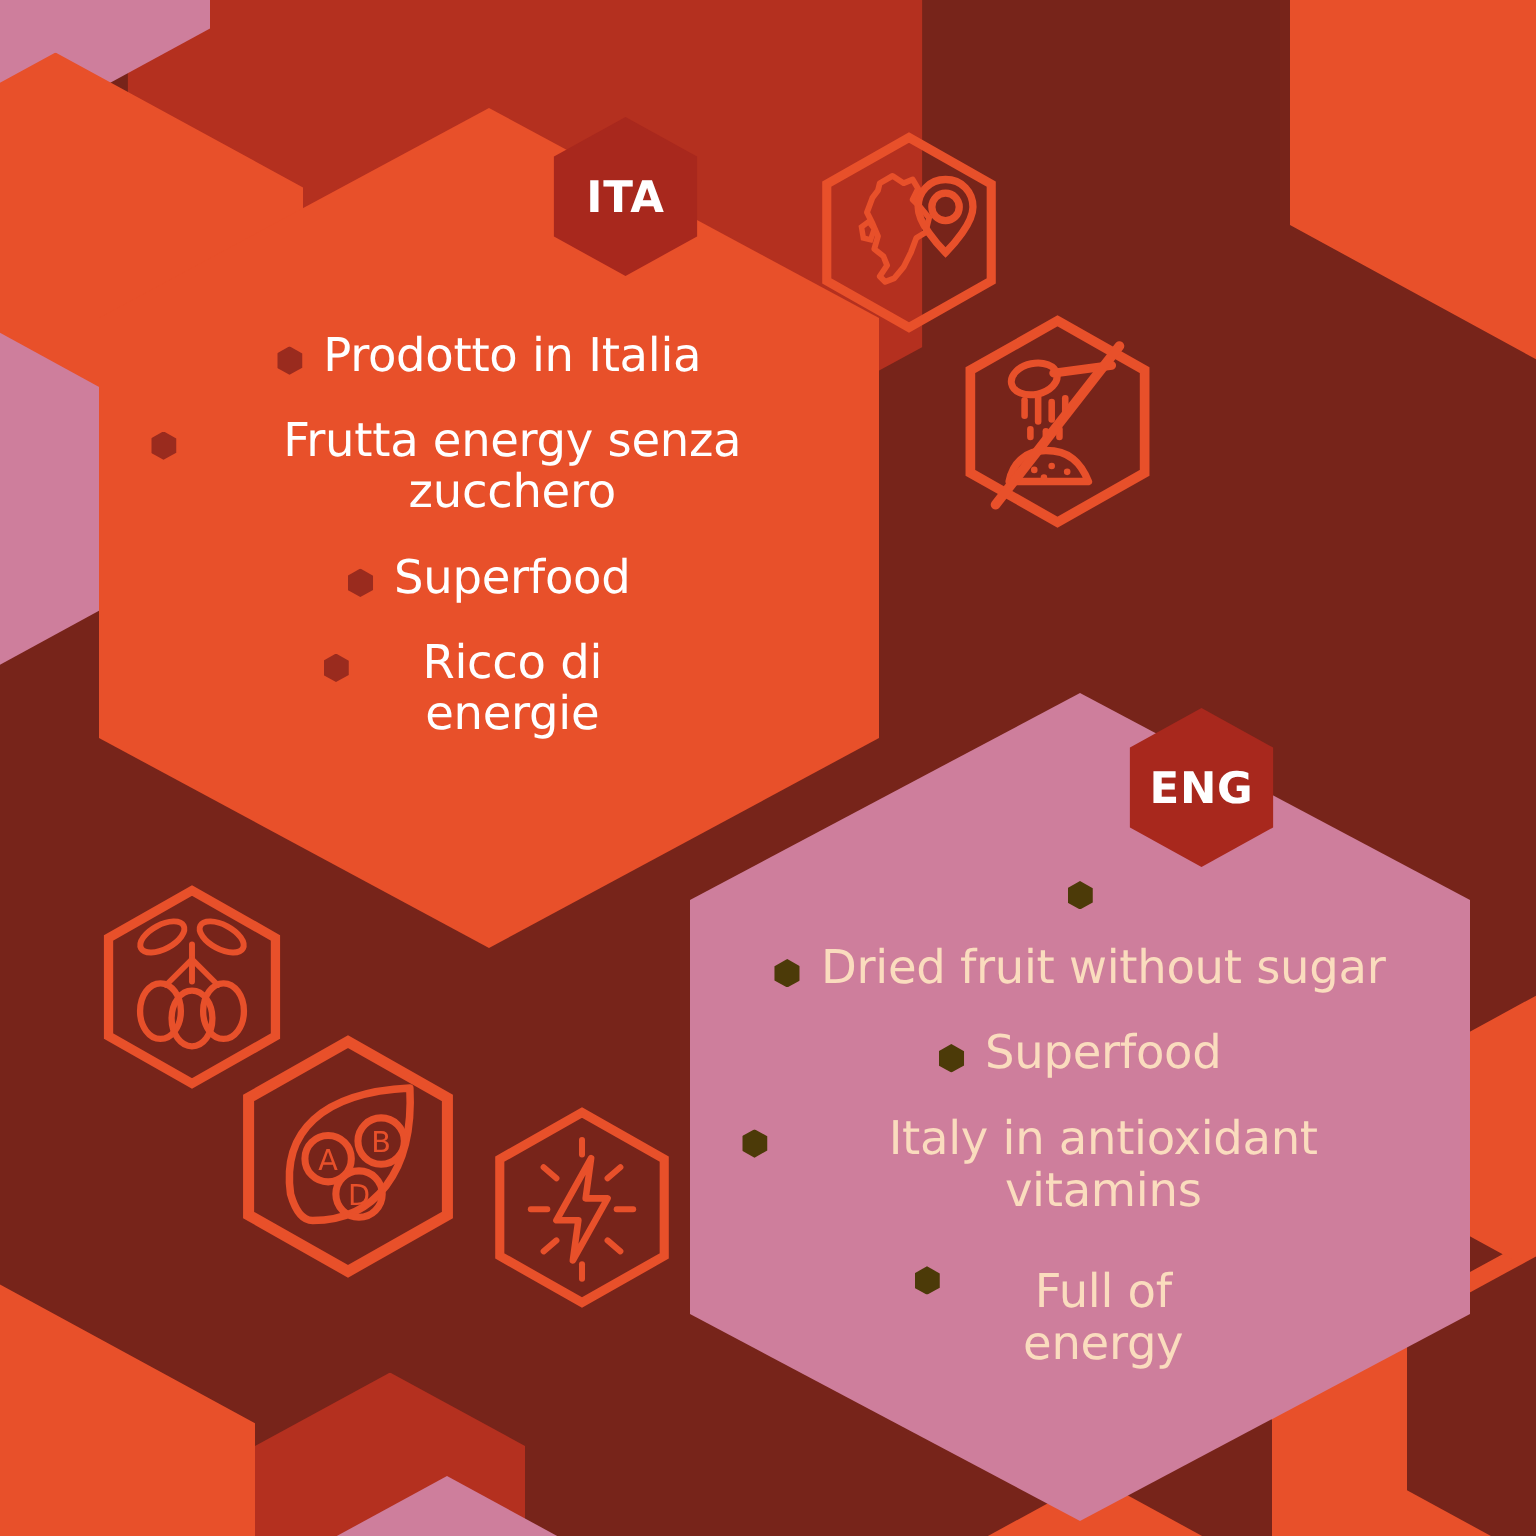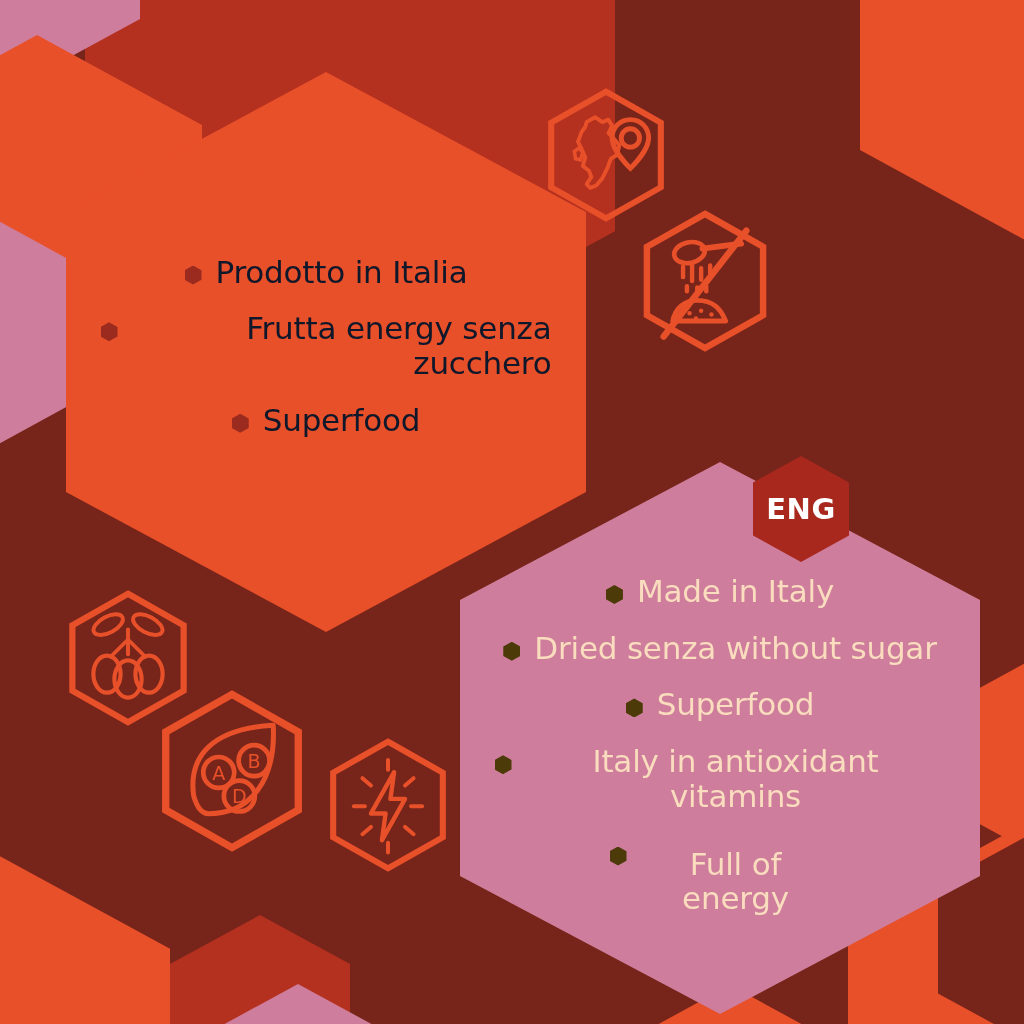--- a/index.html
+++ b/index.html
@@ -67,36 +67,36 @@
   }
   #ita-panel .bullet{background:#9A2B1E;}
   #eng-panel .bullet{background:#4C3A08;}
   .btext{
     font-size:31px;line-height:1.12;
     font-weight:500;
     text-align:center;
     letter-spacing:-0.2px;
     max-width:420px;
   }
-  #ita-panel .btext{color:#0f172a;text-align:right;}
+  #ita-panel .btext{color:#ffffff;}
   #eng-panel .btext{color:#FADCBE;}
 
   
   .badge{
     position:absolute;
     width:96px;height:106px;
     background:#A8281D;
     clip-path:polygon(50% 0%,100% 25%,100% 75%,50% 100%,0% 75%,0% 25%);
     display:flex;align-items:center;justify-content:center;
   }
   .badge span{
     color:#FFFFFF;font-size:29px;font-weight:bold;letter-spacing:0.5px;
   }
   #ita-badge{left:369px;top:78px;}
-  #eng-badge{left:753px;top:456px;}
+  #eng-badge{left:753px;top:472px;}
 
   
   .icon-hex{position:absolute;}
   .icon-hex svg{display:block;width:100%;height:100%;}
 </style>
 </head>
 <body>
 
 <div id="stage">
 
@@ -225,45 +225,51 @@
         <span class="btext">Prodotto in Italia</span>
       </li>
       <li class="bitem">
         <span class="bullet"></span>
         <span class="btext">Frutta energy senza zucchero</span>
       </li>
       <li class="bitem">
         <span class="bullet"></span>
         <span class="btext">Superfood</span>
       </li>
+      <li class="bitem" style="margin-bottom:0;">
+        <span class="bullet"></span>
+        <span class="btext" style="max-width:190px;">Ricco di energie</span>
+      </li>
     </ul>
   </div>
 
   <div id="eng-panel" class="panel">
     <ul class="blist">
       <li class="bitem">
         <span class="bullet"></span>
-        <span class="btext">Made in Italy</span>
-      </li>
-      <li class="bitem">
-        <span class="bullet"></span>
-        <span class="btext">Dried senza without sugar</span>
+      </li>
+      <li class="bitem">
+        <span class="bullet"></span>
+        <span class="btext">Dried fruit without sugar</span>
       </li>
       <li class="bitem">
         <span class="bullet"></span>
         <span class="btext">Superfood</span>
       </li>
       <li class="bitem">
         <span class="bullet"></span>
         <span class="btext">Italy in antioxidant vitamins</span>
       </li>
       <li class="bitem" style="margin-bottom:0;">
         <span class="bullet"></span>
         <span class="btext" style="max-width:190px;margin-top:11px;">Full of energy</span>
       </li>
     </ul>
   </div>
 
+  <div id="ita-badge" class="badge">
+    <span>ITA</span>
+  </div>
   <div id="eng-badge" class="badge">
     <span>ENG</span>
   </div>
 
 </div>
 
 </body></html>

